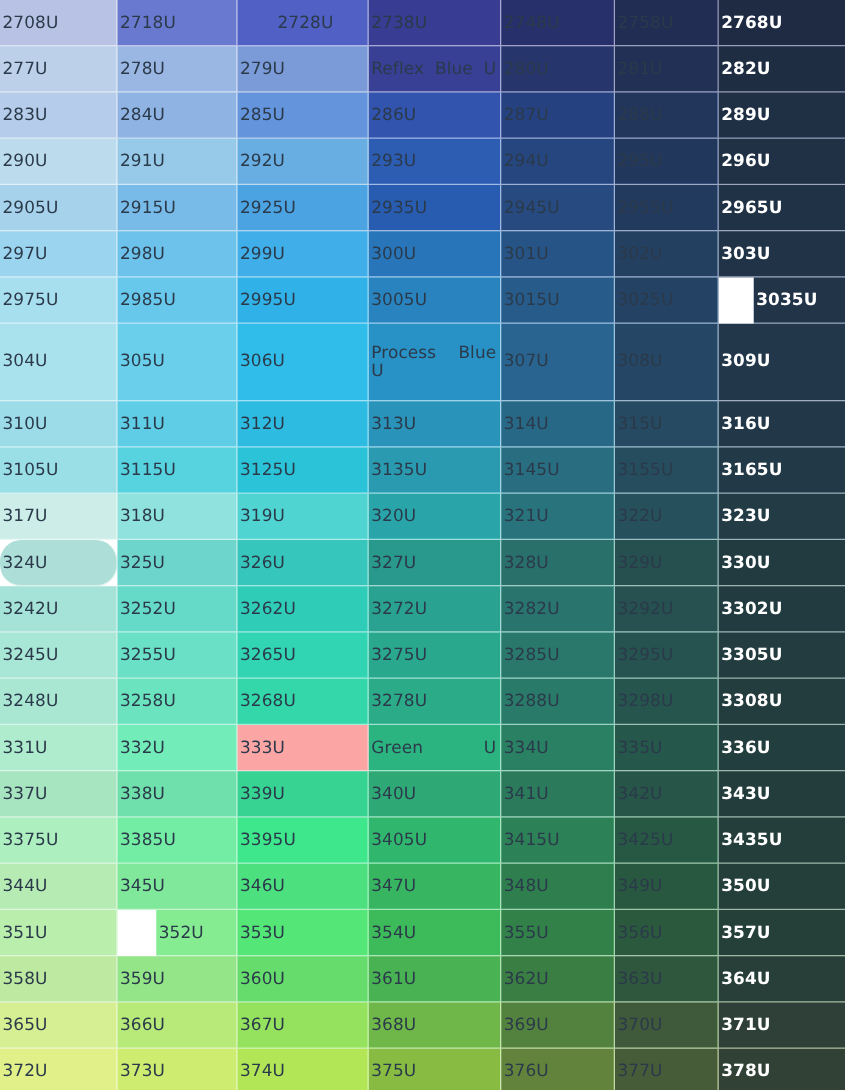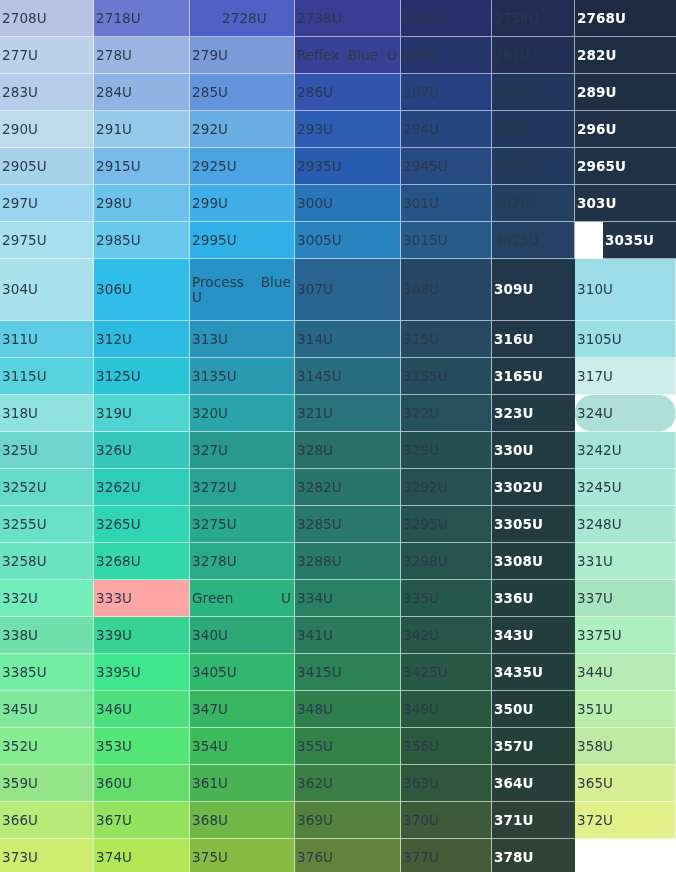--- a/index.html
+++ b/index.html
@@ -256,20 +256,24 @@
       <span class="swatch-label">3025U</span>
     </div>
     <div class="swatch light-text" data-col="6" style="background-color: rgb(42, 70, 107); border-right: none; margin-left: 28px;">
       <span class="shade"></span>
       <span class="swatch-label">3035U</span>
     </div>
     <div class="swatch" data-col="0" style="background-color: rgb(169, 225, 236);">
       <span class="shade"></span>
       <span class="swatch-label">304U</span>
     </div>
+    <div class="swatch" data-col="1" style="background-color: rgb(105, 207, 235);">
+      <span class="shade"></span>
+      <span class="swatch-label">305U</span>
+    </div>
     <div class="swatch" data-col="2" style="background-color: rgb(48, 189, 233);">
       <span class="shade"></span>
       <span class="swatch-label">306U</span>
     </div>
     <div class="swatch two-line" data-col="3" style="background-color: rgb(42, 158, 214);">
       <span class="shade"></span>
       <span class="swatch-label">Process Blue U</span>
     </div>
     <div class="swatch" data-col="4" style="background-color: rgb(45, 123, 179);">
       <span class="shade"></span>
@@ -588,21 +592,21 @@
       <span class="swatch-label">349U</span>
     </div>
     <div class="swatch light-text" data-col="6" style="background-color: rgb(49, 94, 69); border-right: none;">
       <span class="shade"></span>
       <span class="swatch-label">350U</span>
     </div>
     <div class="swatch" data-col="0" style="background-color: rgb(185, 238, 172);">
       <span class="shade"></span>
       <span class="swatch-label">351U</span>
     </div>
-    <div class="swatch" data-col="1" style="background-color: rgb(134, 236, 146);">
+    <div class="swatch" data-col="1" style="background-color: rgb(134, 236, 146); margin-left: 31px;">
       <span class="shade"></span>
       <span class="swatch-label">352U</span>
     </div>
     <div class="swatch" data-col="2" style="background-color: rgb(84, 230, 119);">
       <span class="shade"></span>
       <span class="swatch-label">353U</span>
     </div>
     <div class="swatch" data-col="3" style="background-color: rgb(65, 203, 94);">
       <span class="shade"></span>
       <span class="swatch-label">354U</span>

